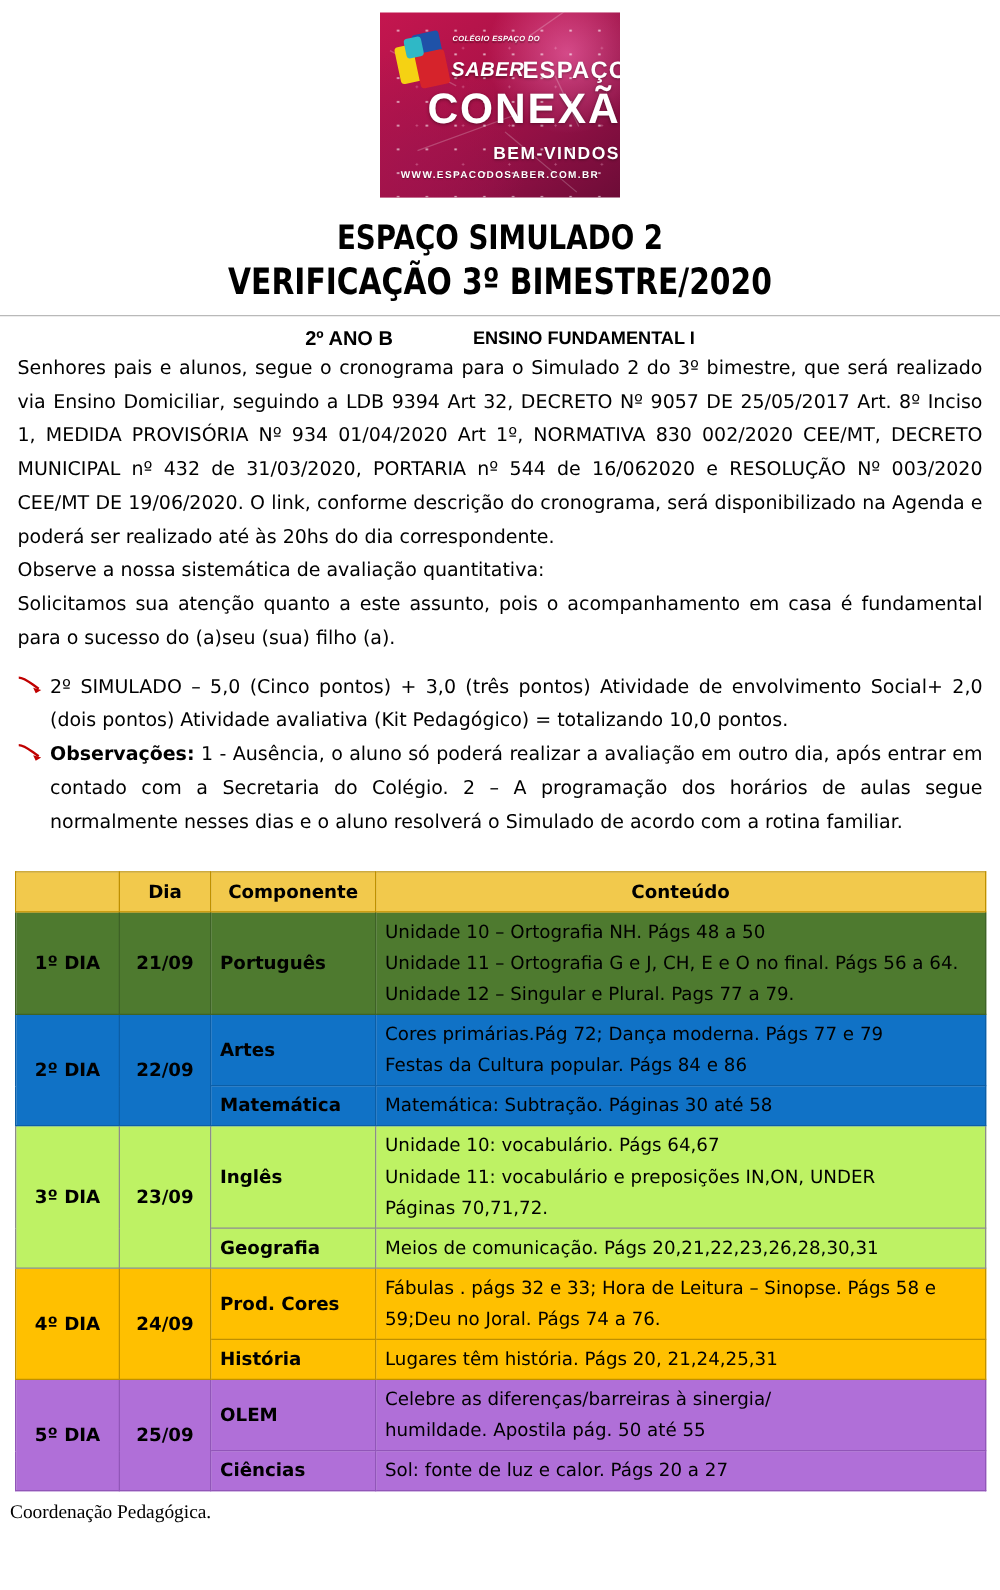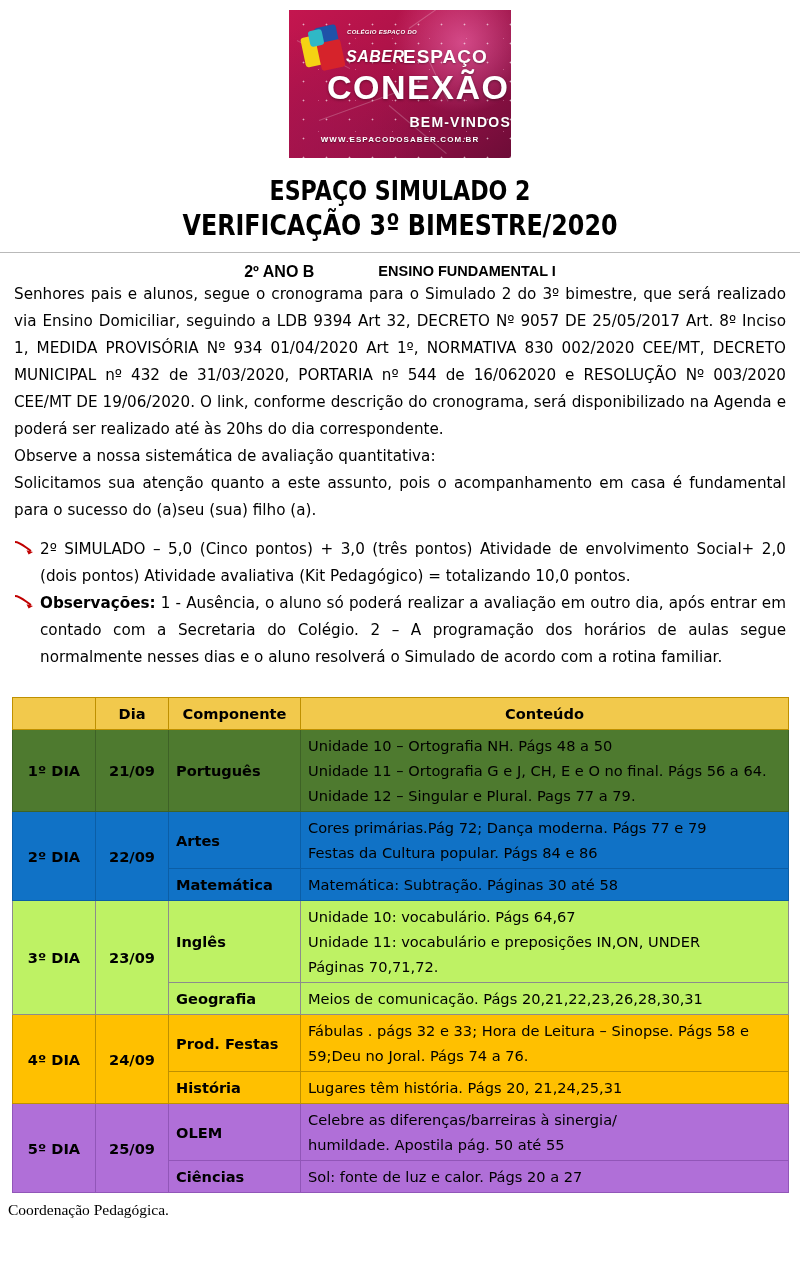--- a/index.html
+++ b/index.html
@@ -16,21 +16,21 @@
     position: relative;
   }
 
   
   .banner-wrap {
     display: flex;
     justify-content: center;
     padding-top: 10px;
   }
   .banner {
-    width: 222px;
+    width: 192px;
     height: 148px;
     position: relative;
     overflow: hidden;
     background:
       radial-gradient(circle at 78% 22%, rgba(255,120,190,0.55) 0%, rgba(255,120,190,0) 34%),
       radial-gradient(circle at 12% 82%, rgba(160,20,80,0.65) 0%, rgba(160,20,80,0) 45%),
       linear-gradient(140deg, #c4164f 0%, #b01349 35%, #8e1044 70%, #6d0c37 100%);
   }
   .banner .netdots {
     position: absolute; inset: 0;
@@ -361,21 +361,21 @@
         </tr>
         <tr class="r-gray">
           <td class="compcell">Geografia</td>
           <td class="contcell">
             <div>Meios de comunicação. Págs 20,21,22,23,26,28,30,31</div>
           </td>
         </tr>
         <tr class="r-orange">
           <td class="daycell" rowspan="2">4º DIA</td>
           <td class="datecell" rowspan="2">24/09</td>
-          <td class="compcell">Prod. Festas</td>
+          <td class="compcell">Prod. Cores</td>
           <td class="contcell">
             <div>Fábulas . págs  32 e 33; Hora de Leitura – Sinopse. Págs 58 e 59;Deu no Joral. Págs 74 a 76.</div>
           </td>
         </tr>
         <tr class="r-orange">
           <td class="compcell">História</td>
           <td class="contcell">
             <div>Lugares têm história. Págs 20, 21,24,25,31</div>
           </td>
         </tr>

